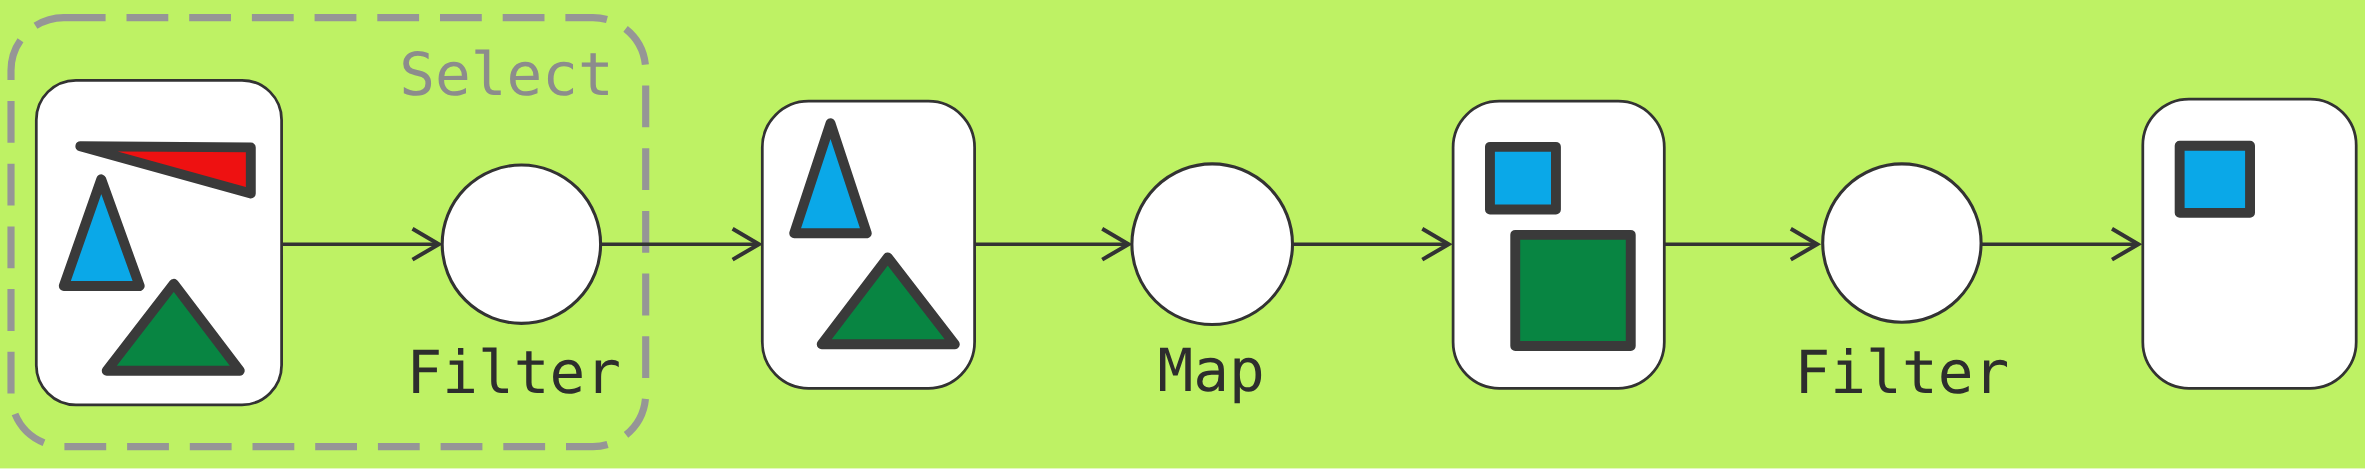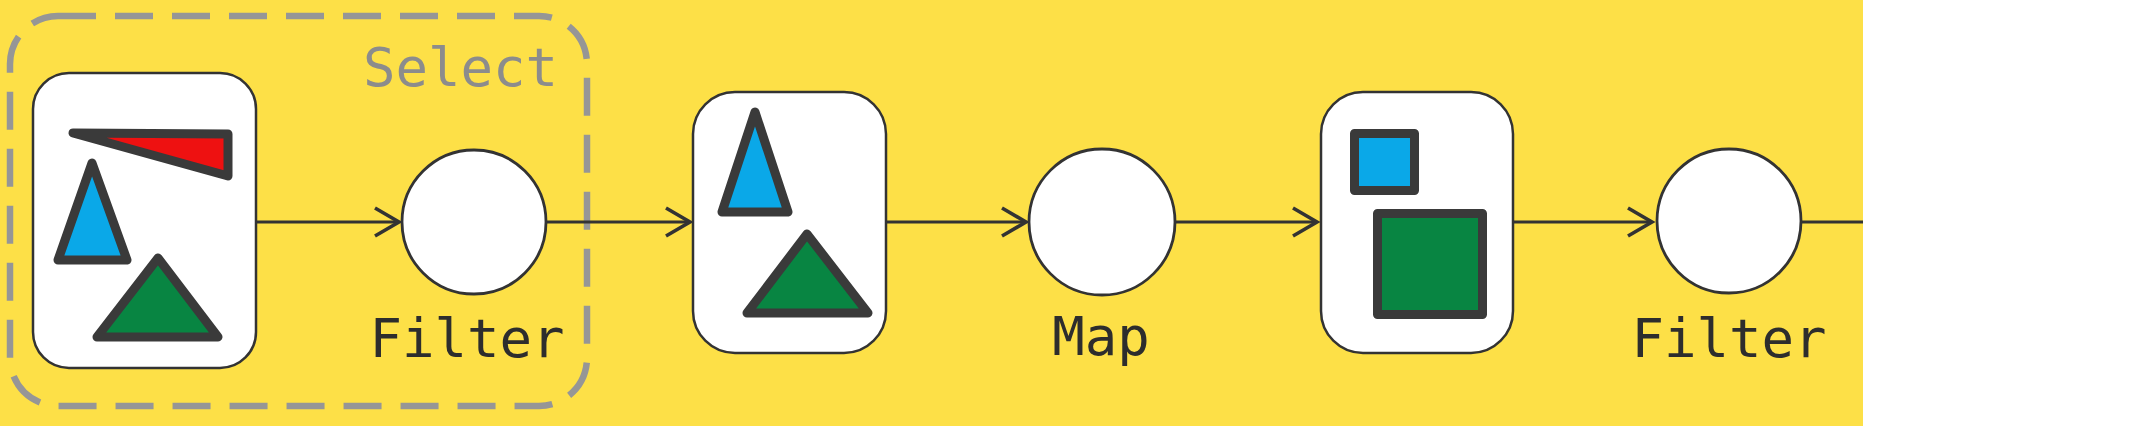--- a/index.html
+++ b/index.html
@@ -2,23 +2,23 @@
 <html><head>
 <meta charset="utf-8">
 <style>
   html, body {
     margin: 0;
     padding: 0;
     background: #ffffff;
   }
   .canvas {
     position: relative;
-    width: 1863px;
+    width: 2150px;
     height: 426px;
-    background: #fde047;
+    background: #bef264;
     overflow: hidden;
   }
   svg { display: block; }
   .node-box {
     fill: #ffffff;
     stroke: #333333;
     stroke-width: 2.5;
   }
   .op-circle {
     fill: #ffffff;

